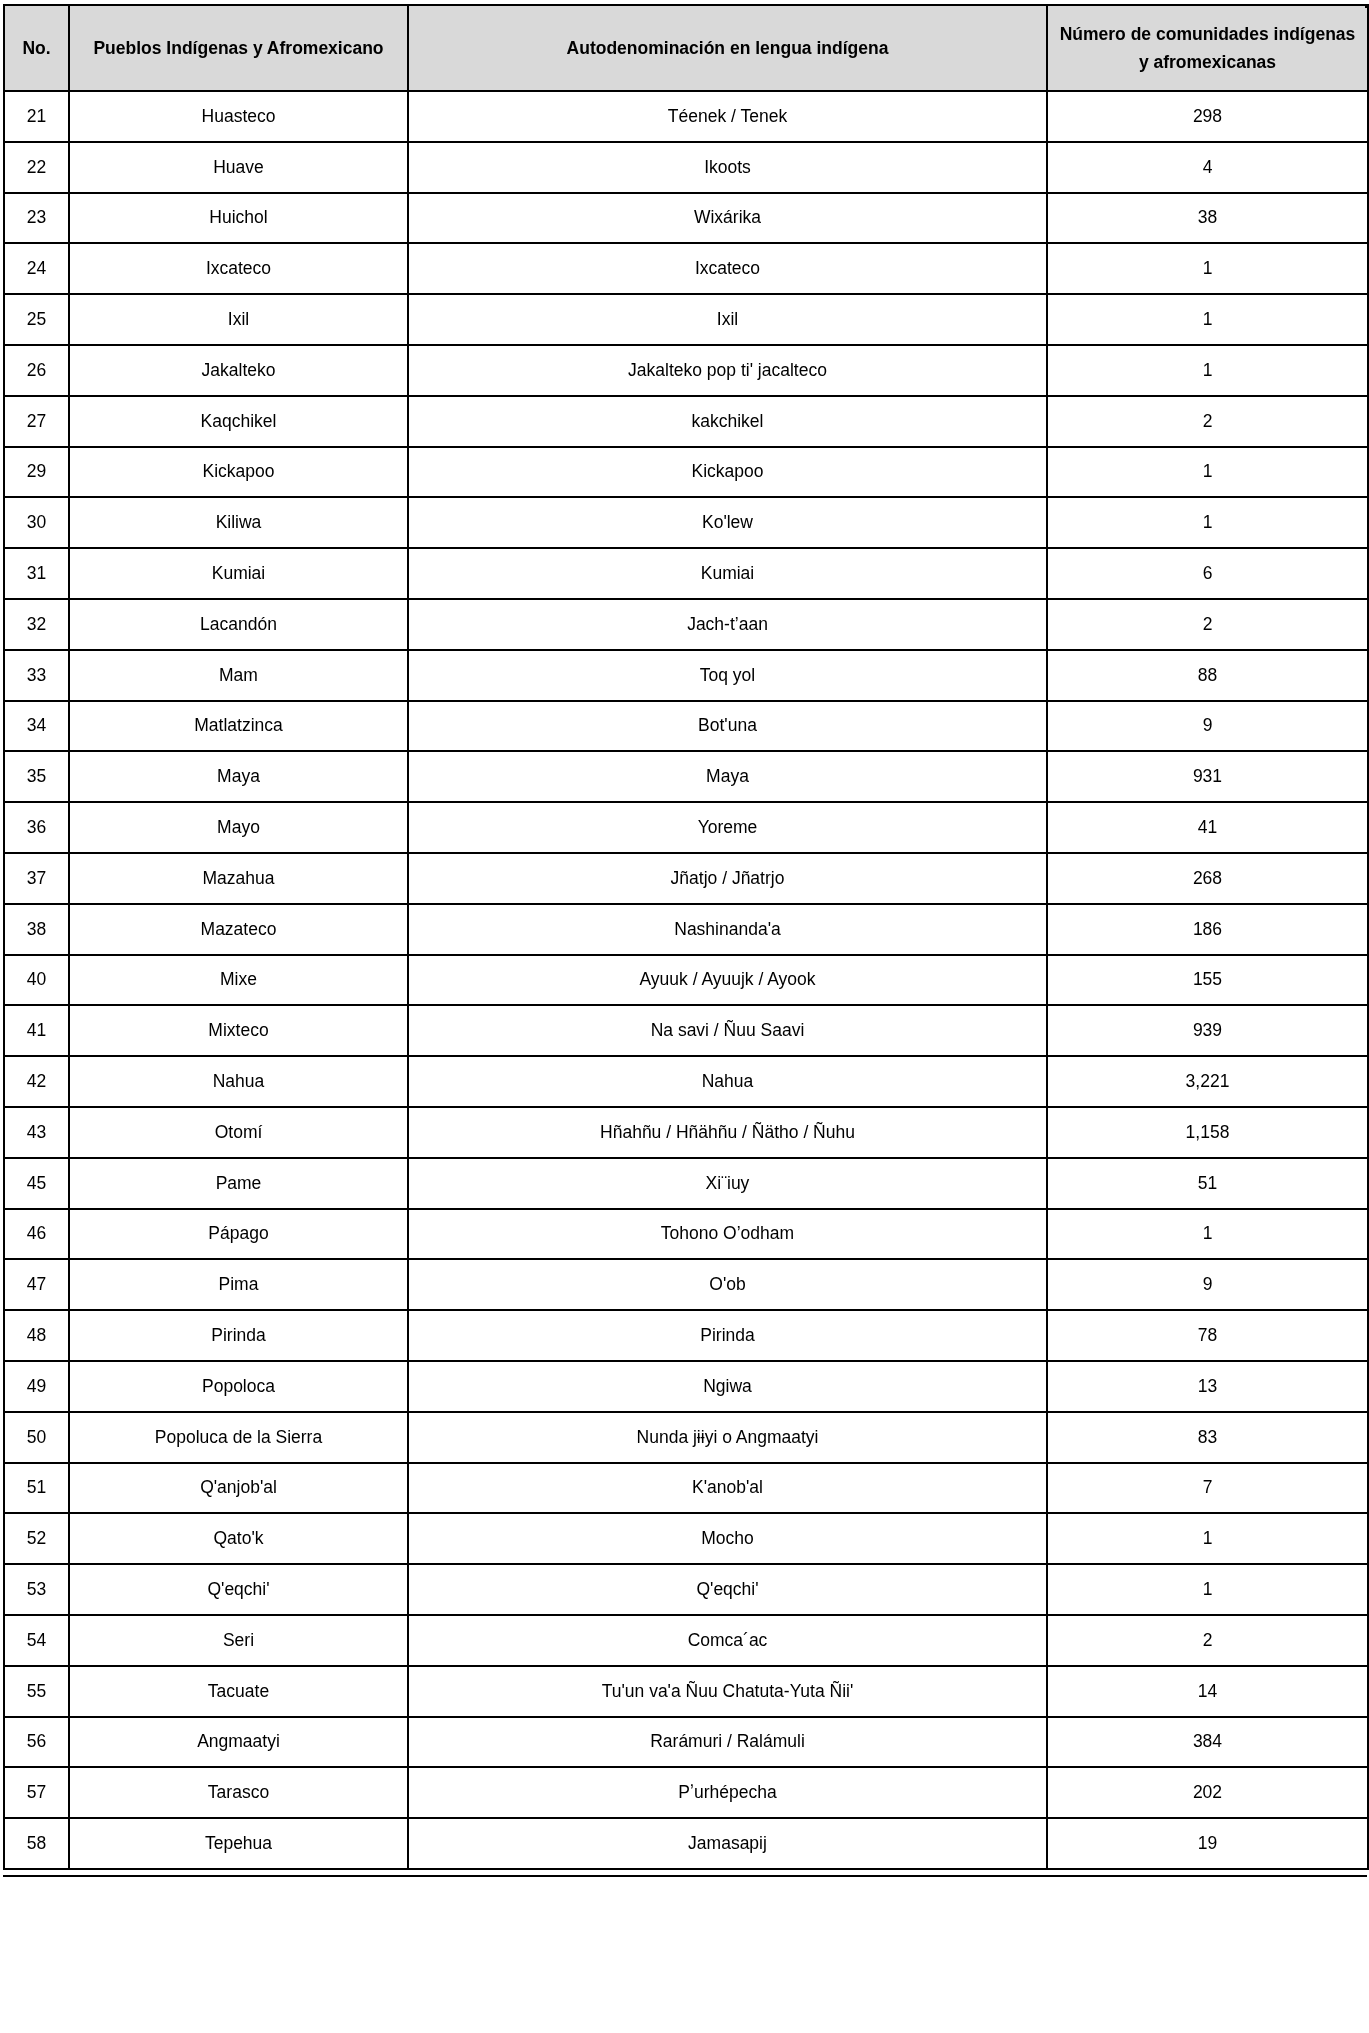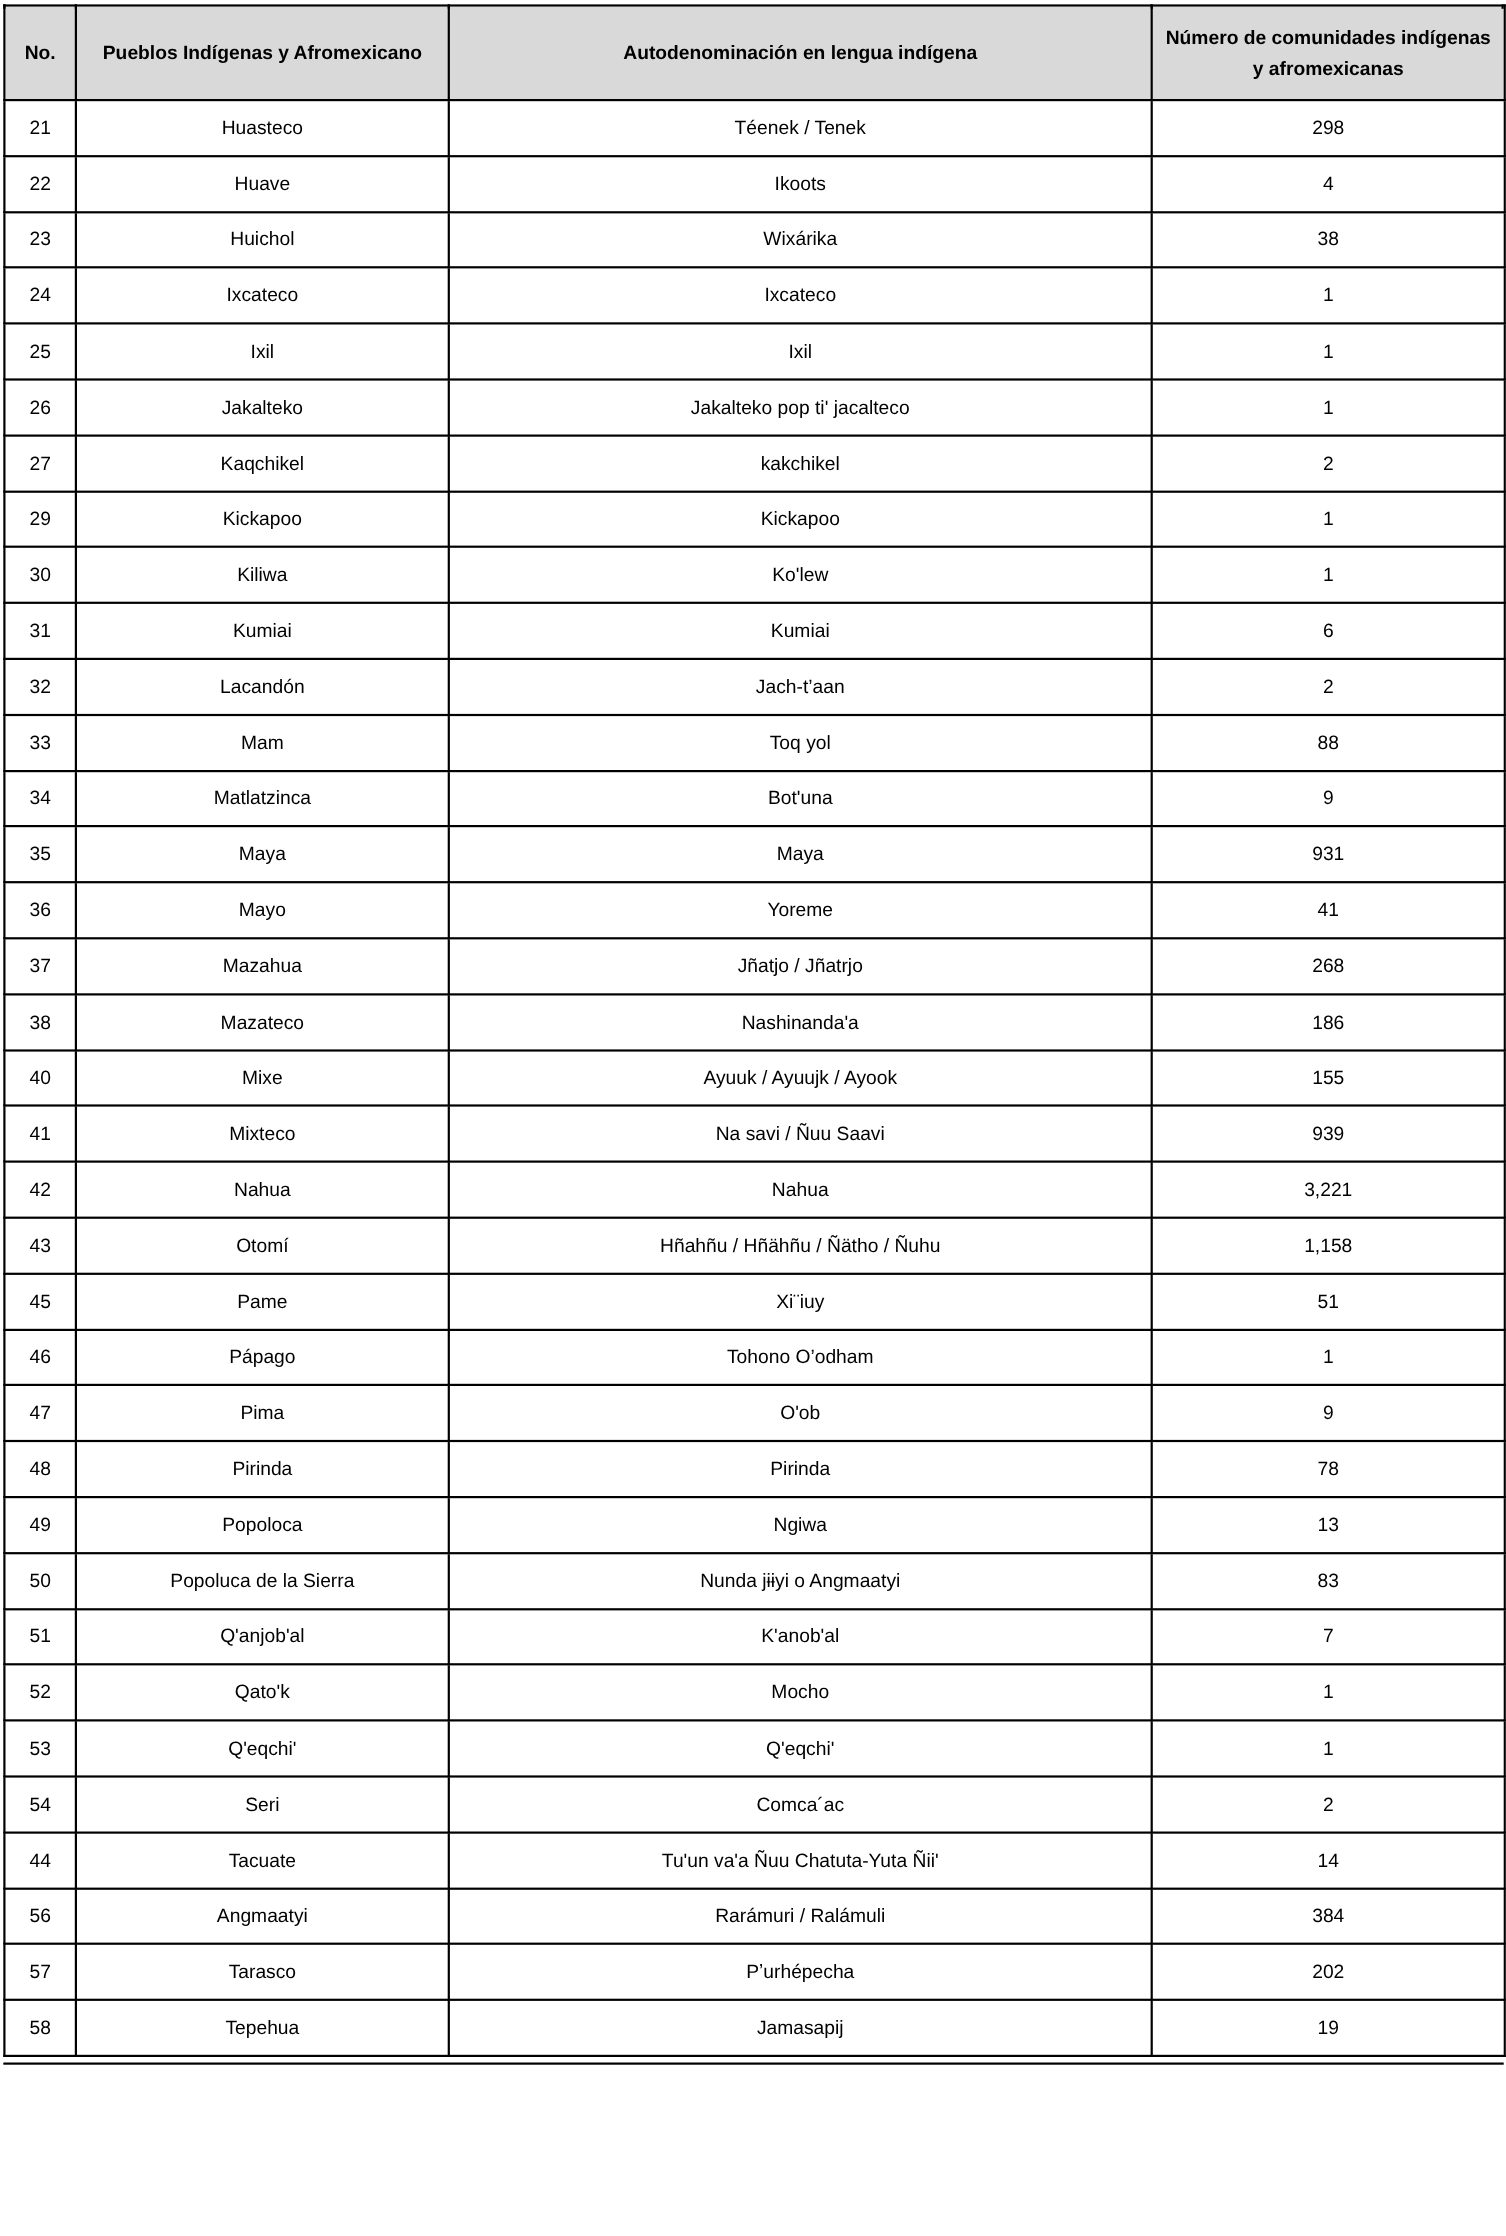--- a/index.html
+++ b/index.html
@@ -277,21 +277,21 @@
     <td>Q'eqchi'</td>
     <td>1</td>
   </tr>
         <tr>
     <td>54</td>
     <td>Seri</td>
     <td>Comca´ac</td>
     <td>2</td>
   </tr>
         <tr>
-    <td>44</td>
+    <td>55</td>
     <td>Tacuate</td>
     <td>Tu'un va'a Ñuu Chatuta-Yuta Ñii'</td>
     <td>14</td>
   </tr>
         <tr>
     <td>56</td>
     <td>Angmaatyi</td>
     <td>Rarámuri / Ralámuli</td>
     <td>384</td>
   </tr>

